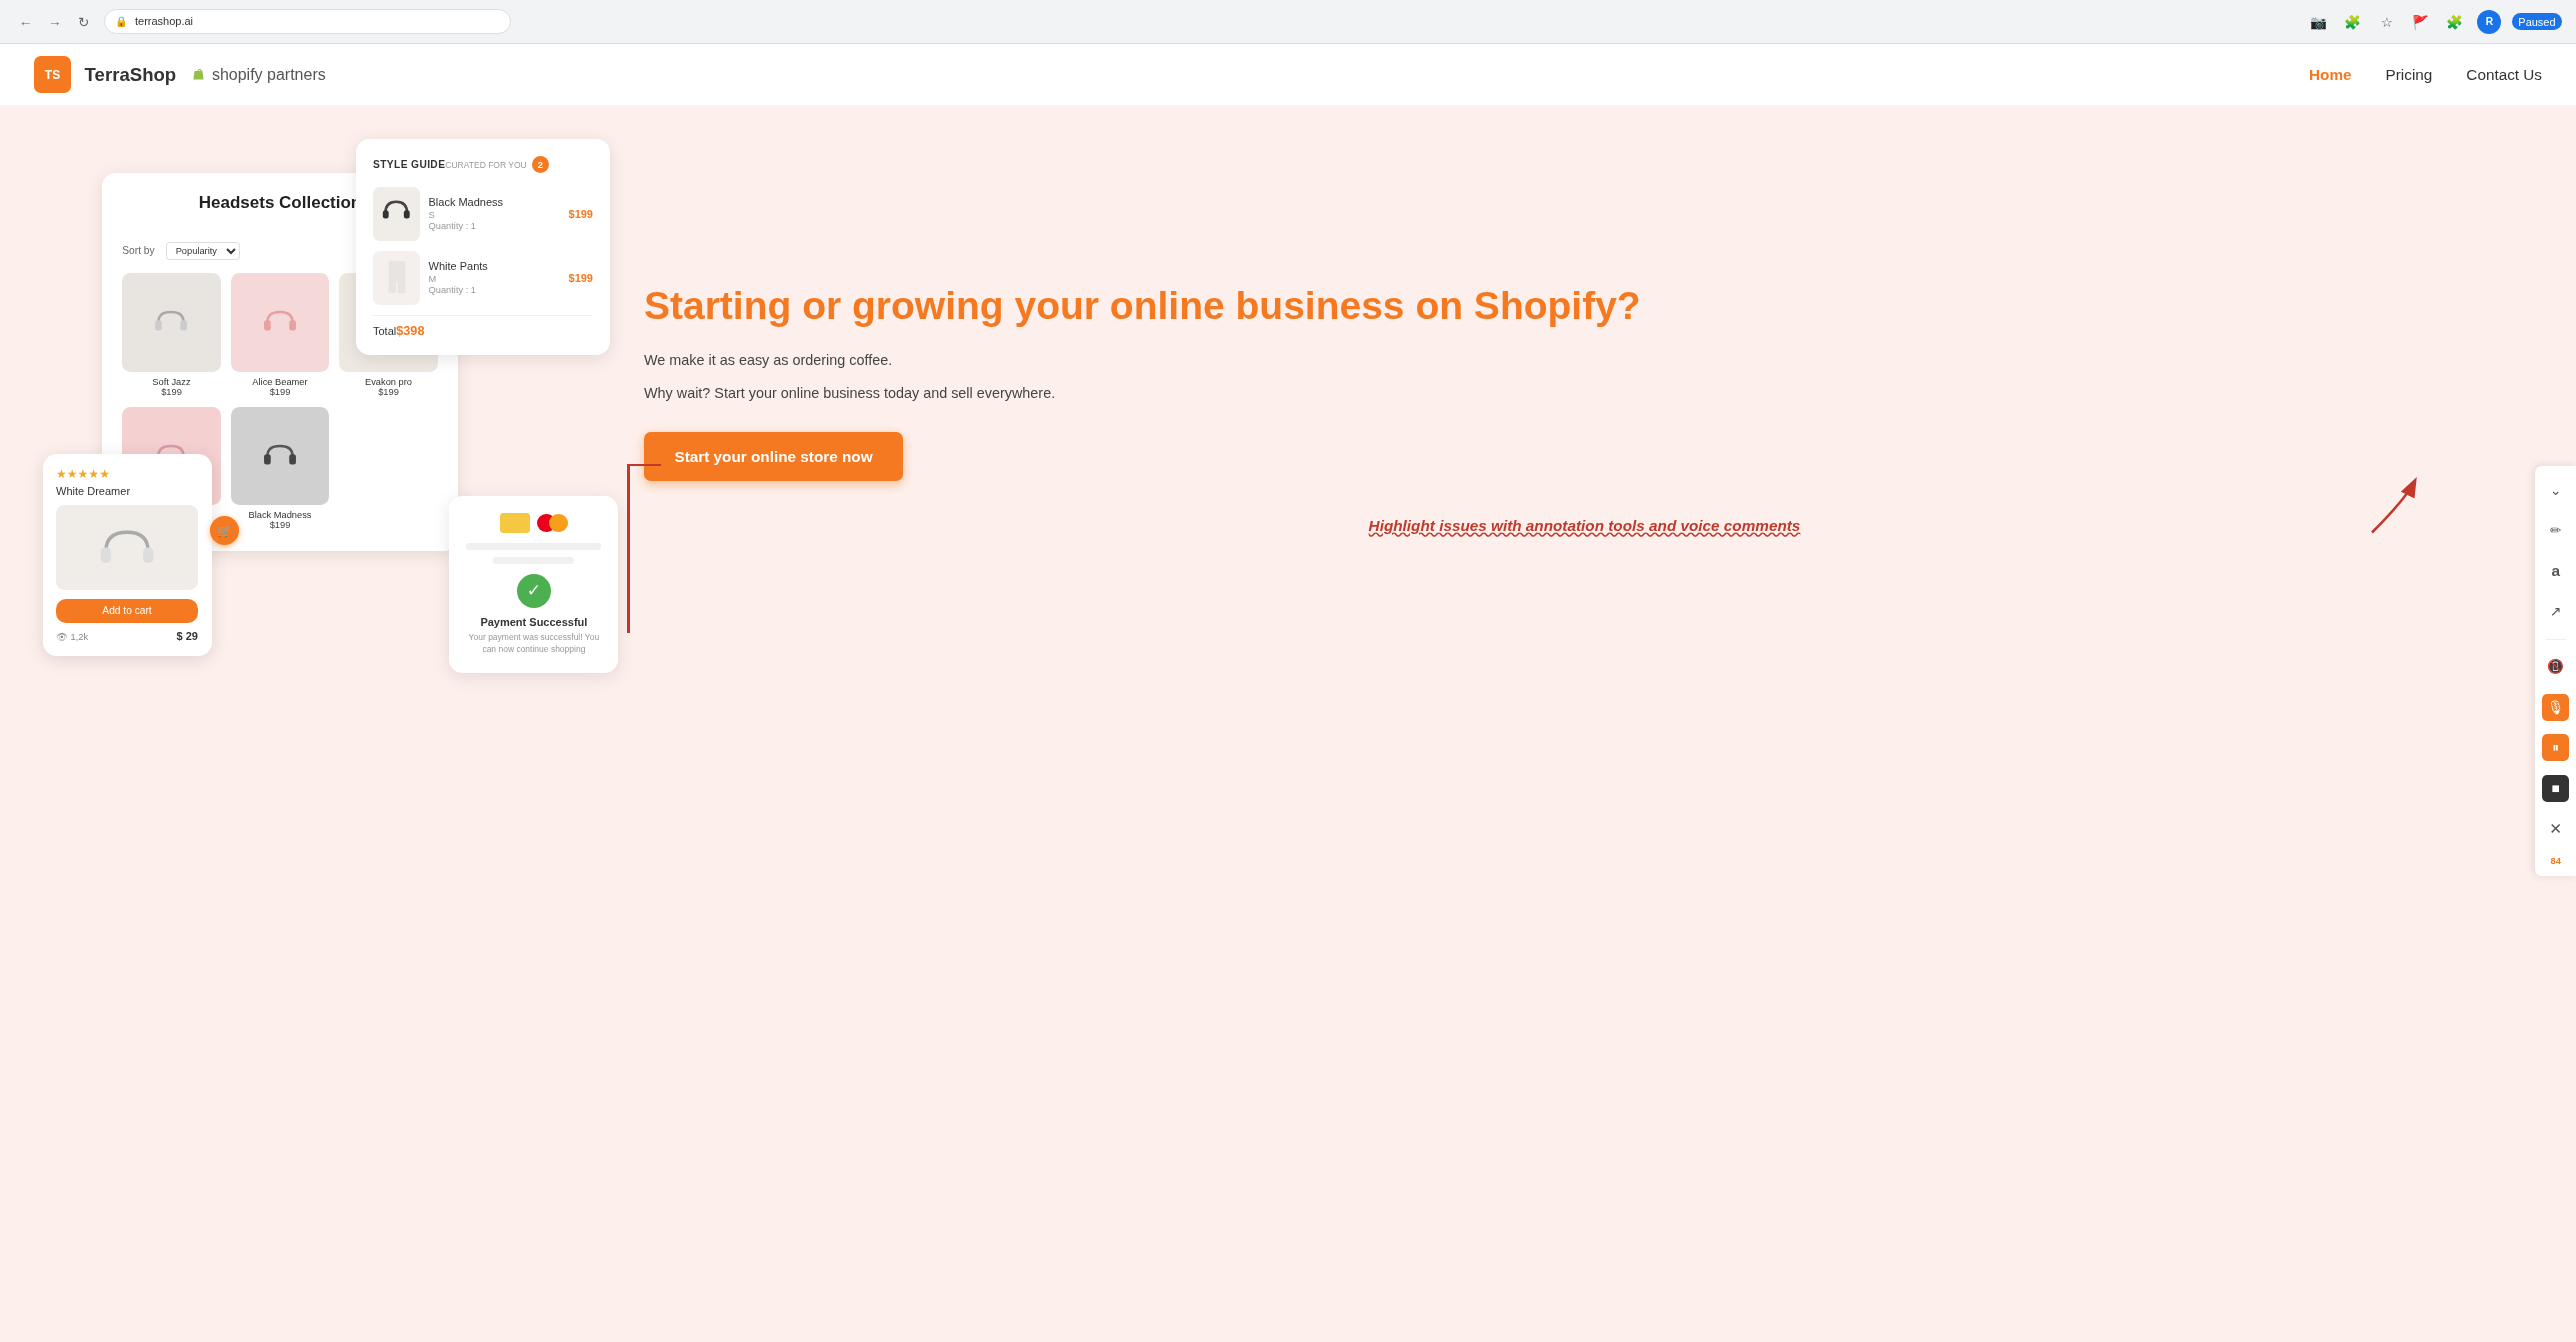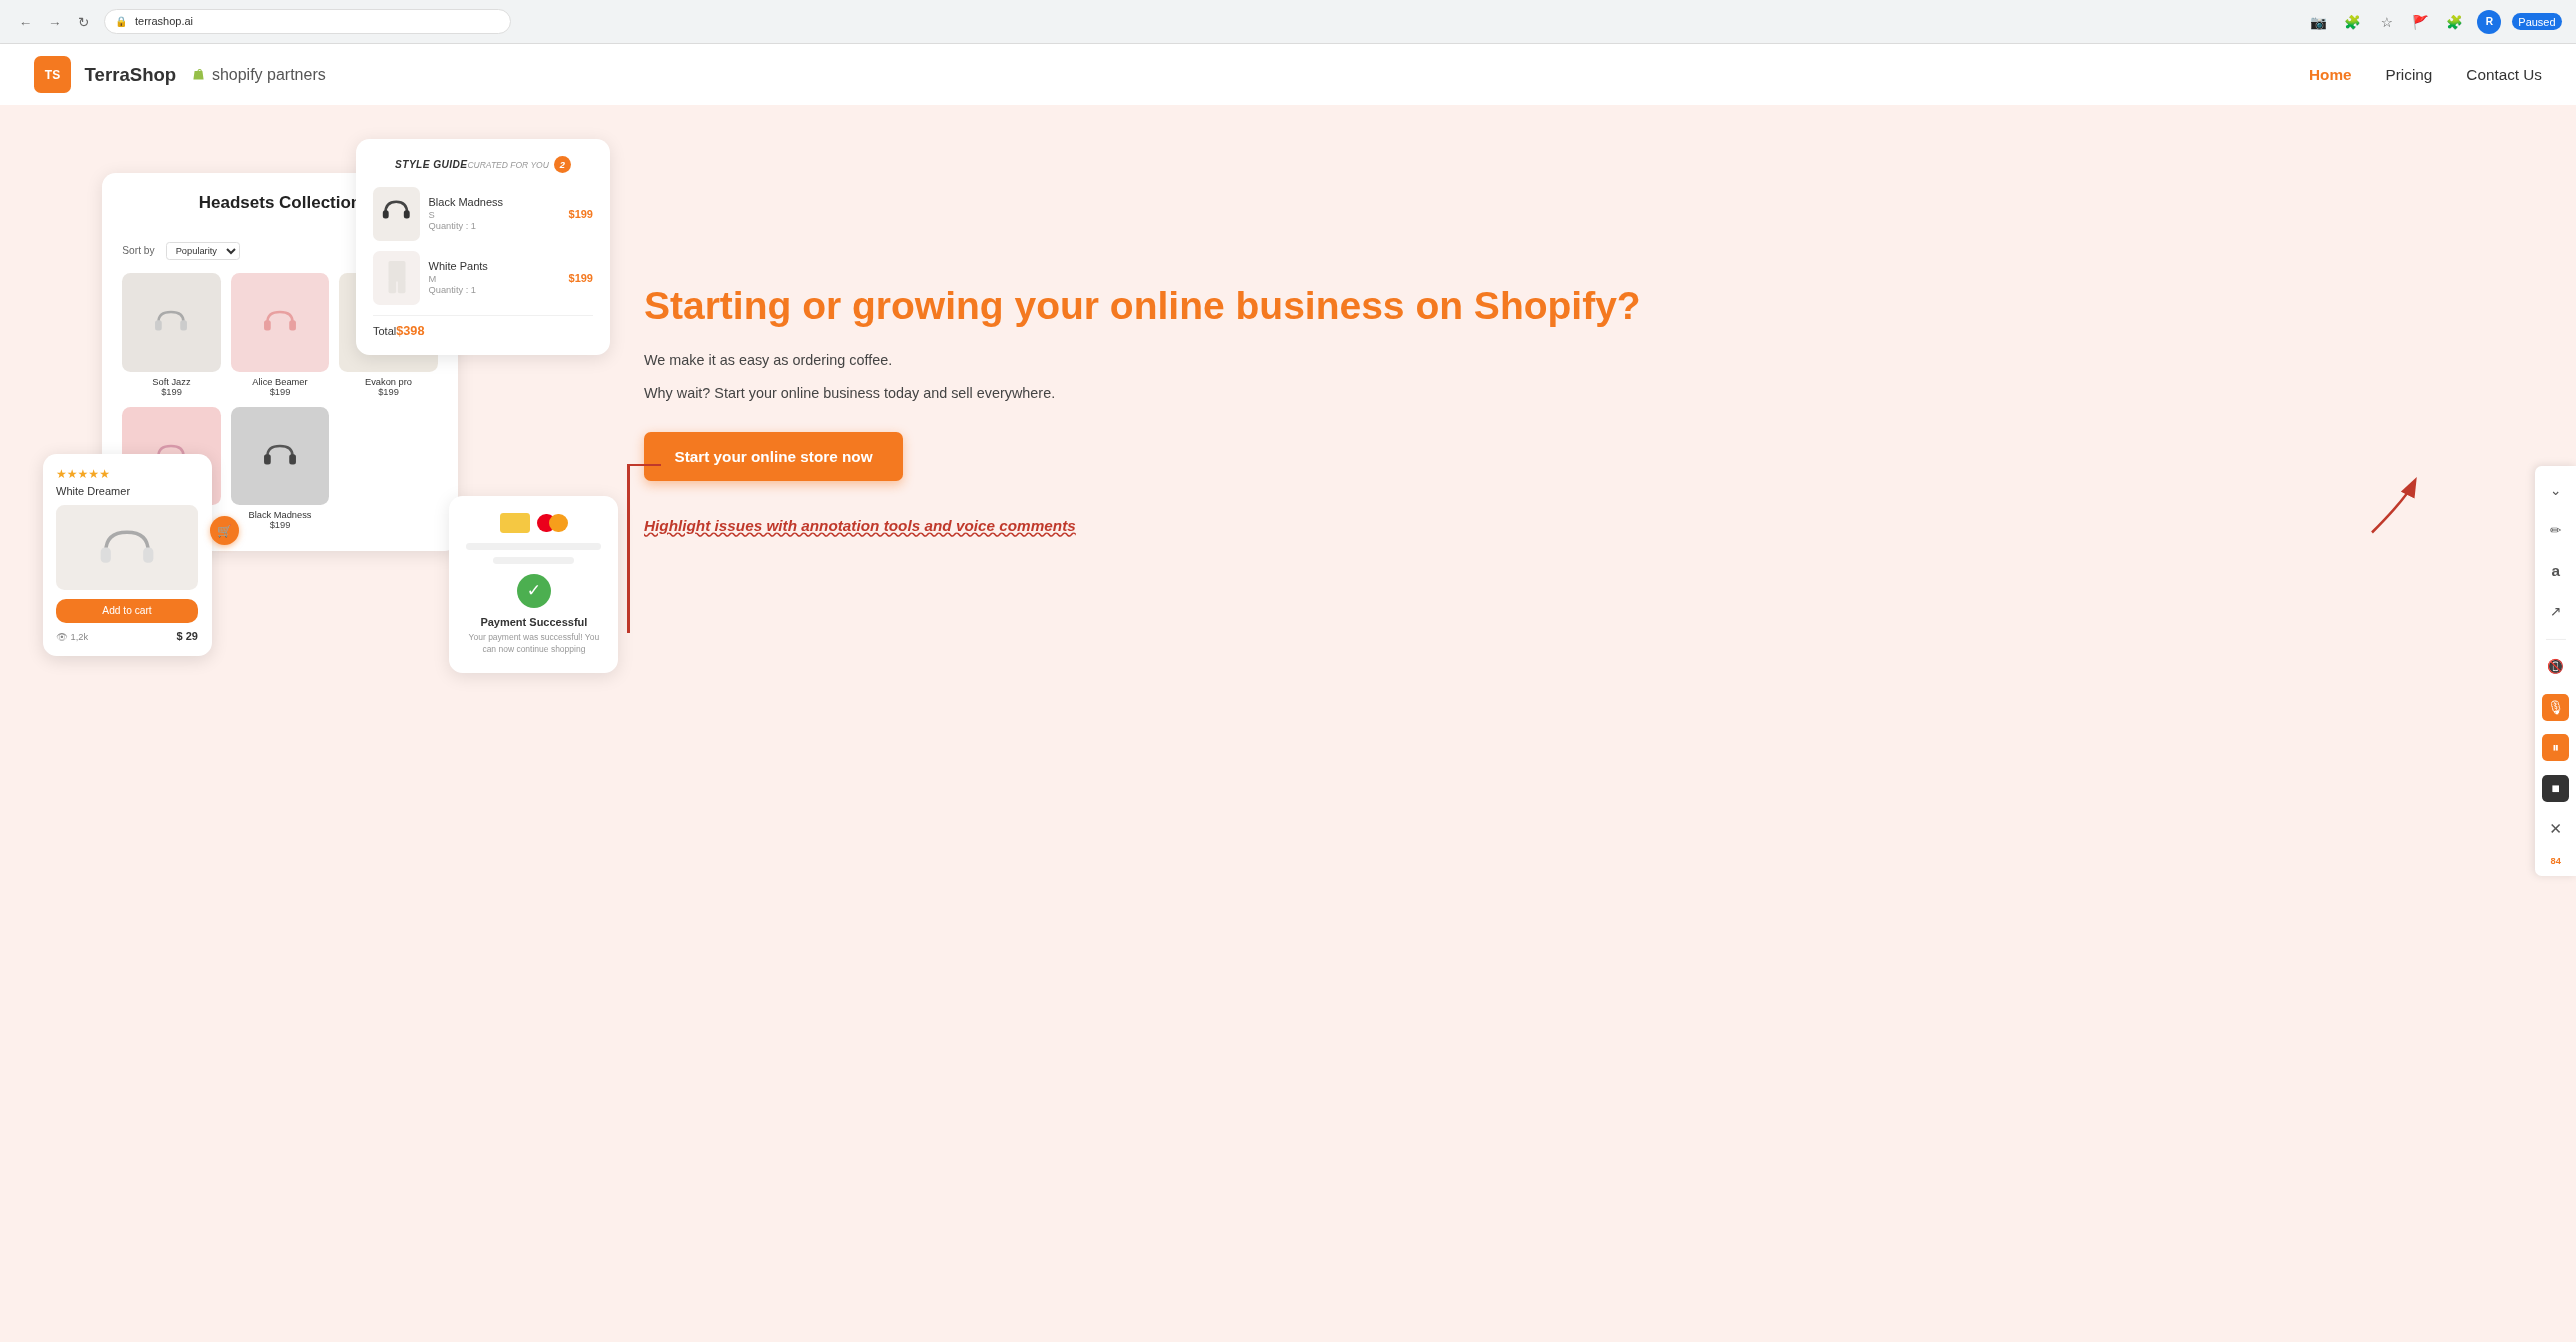--- a/index.html
+++ b/index.html
@@ -113,21 +113,21 @@
       background: #f47920; border-radius: 50%; display: flex; align-items: center; justify-content: center;
       color: white; font-size: 12px; z-index: 5; box-shadow: 0 1.7px 6.8px rgba(244,121,32,0.5);
     }
 
     
     .style-guide-card {
       position: absolute; right: -17px; top: 0; width: 254px; background: #fff;
       border-radius: 13.6px; padding: 17px; box-shadow: 0 3.4px 17px rgba(0,0,0,0.1);
       z-index: 3;
     }
-    .sg-header { display: flex; justify-content: center; align-items: center; margin-bottom: 13.6px; font-style: italic; }
+    .sg-header { display: flex; justify-content: flex-start; align-items: center; margin-bottom: 13.6px; }
     .sg-title { font-size: 10.2px; font-weight: 600; color: #333; text-transform: uppercase; letter-spacing: 0.4px; }
     .sg-badge { background: #f47920; color: white; width: 17px; height: 17px; border-radius: 50%; font-size: 9.3px; display: flex; align-items: center; justify-content: center; font-weight: 700; }
     .sg-curated { font-size: 8.5px; color: #999; }
     .sg-item { display: flex; align-items: center; gap: 8.5px; margin-bottom: 10.2px; }
     .sg-item-img {
       width: 47px; height: 54px; border-radius: 6.8px; background: #f0ece8;
       display: flex; align-items: center; justify-content: center; flex-shrink: 0;
     }
     .sg-item-info { flex: 1; }
     .sg-item-name { font-size: 11px; font-weight: 500; color: #333; }
@@ -166,21 +166,21 @@
       padding: 15.3px 30.5px; font-size: 15.3px; font-weight: 600; cursor: pointer; margin-top: 17px;
       box-shadow: 0 3.4px 10.2px rgba(244,121,32,0.4);
     }
 
     
     .annotation-area {
       margin-top: 25.4px; position: relative;
     }
     .annotation-text {
       font-size: 15.3px; font-weight: 700; color: #c0392b; font-style: italic;
-      text-decoration: underline wavy #c0392b; line-height: 1.4;
+      text-decoration: underline wavy #c0392b; line-height: 1.4; text-align: center;
     }
 
     
     .right-toolbar {
       position: fixed; right: 0; top: 50%; transform: translateY(-50%);
       display: flex; flex-direction: column; align-items: center;
       background: #fff; border-radius: 6.8px 0 0 6.8px; box-shadow: -1.7px 0 8.5px rgba(0,0,0,0.1);
       padding: 10.2px 6.8px; gap: 13.6px; z-index: 100;
     }
     .toolbar-btn {

